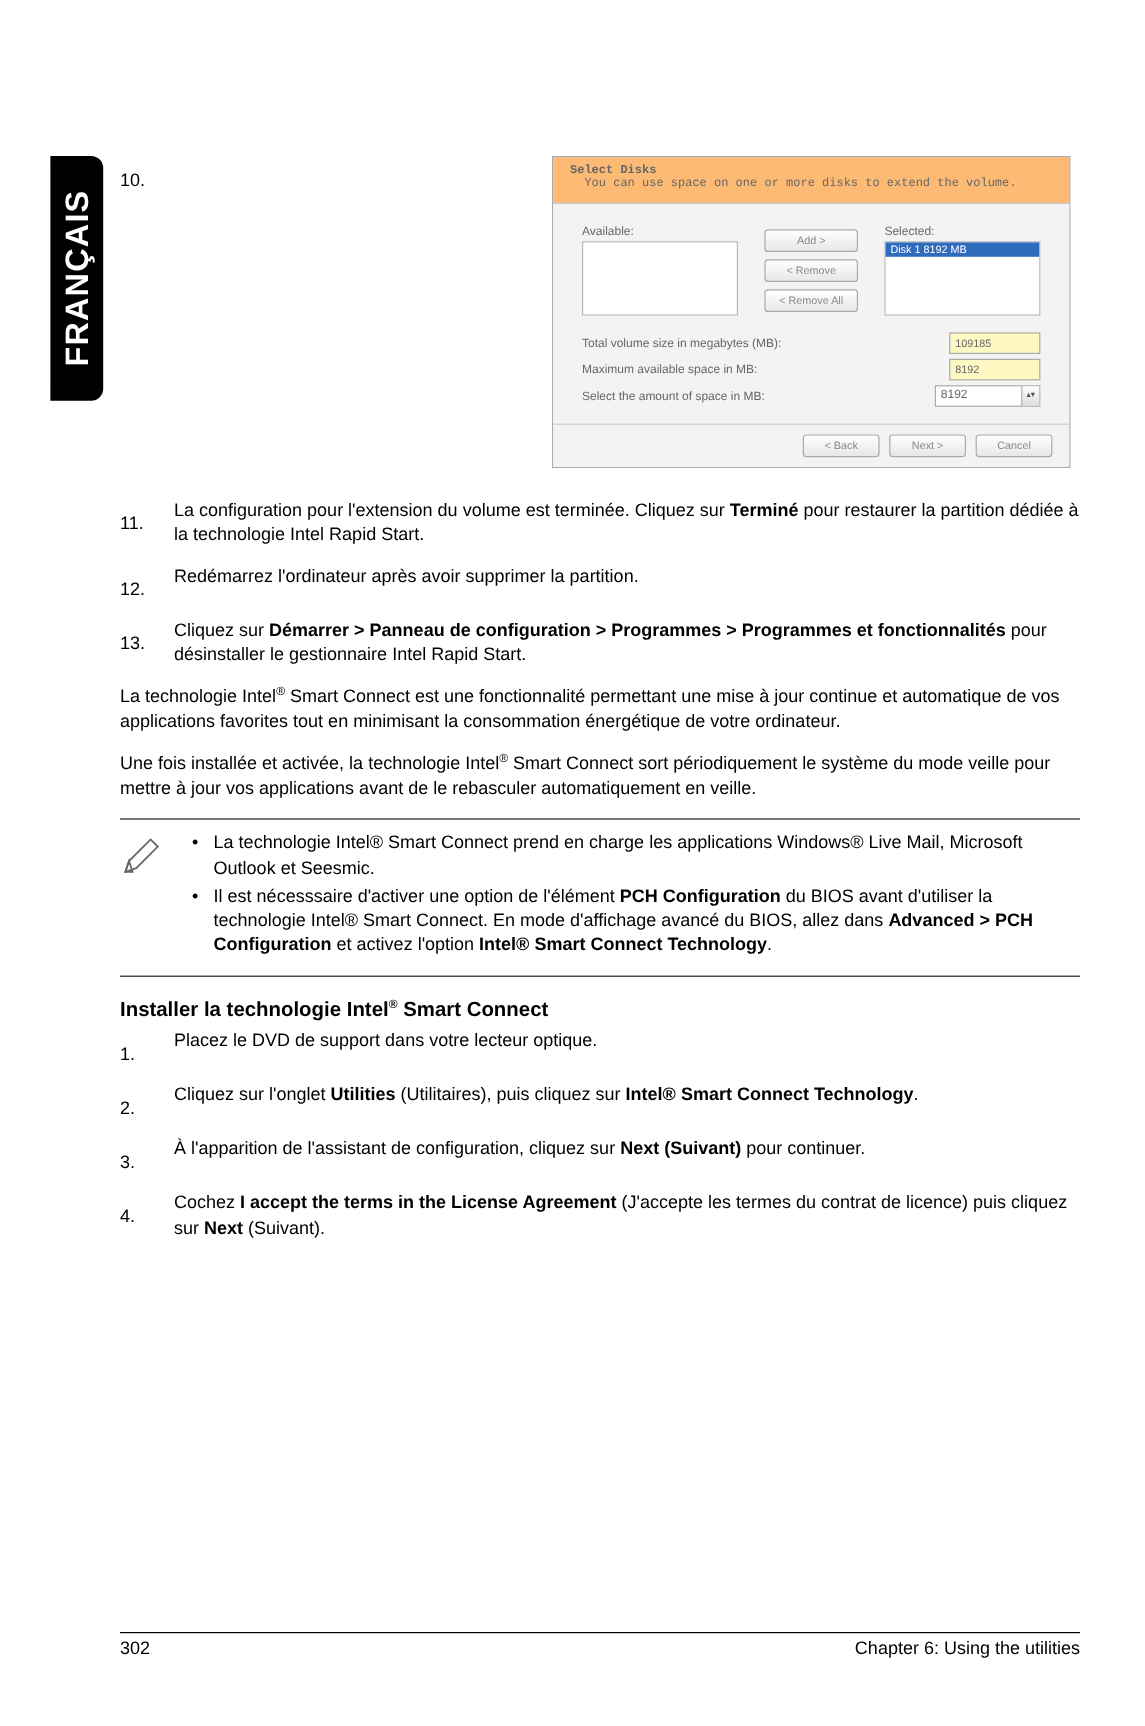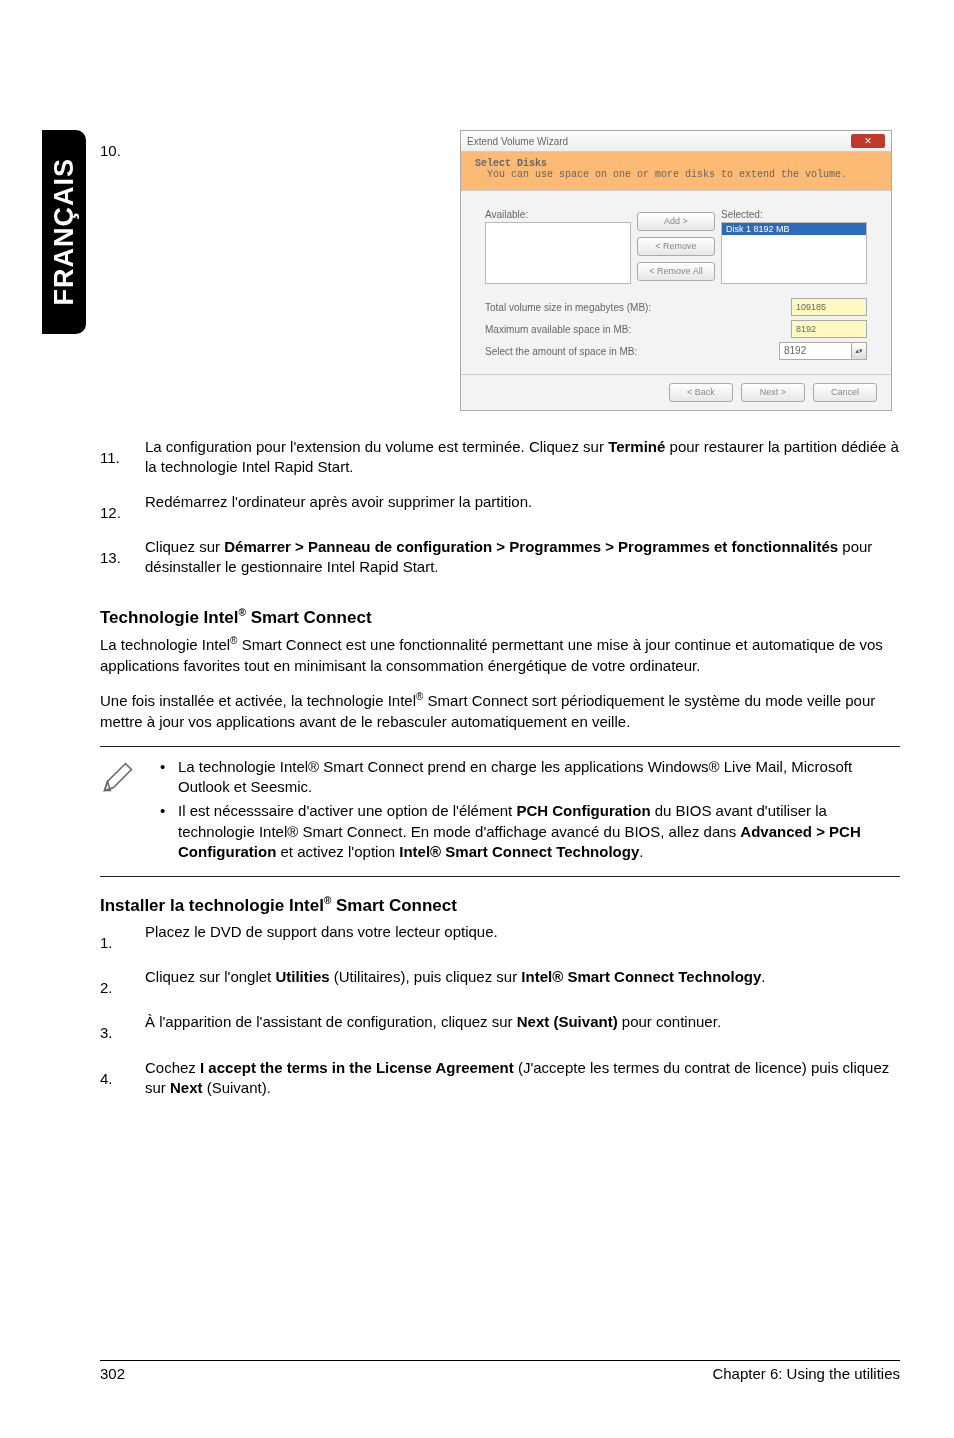--- a/index.html
+++ b/index.html
@@ -12,21 +12,21 @@
   ol.main>li{display:flex;margin-bottom:14px;line-height:1.35;}
   ol.main>li>.num{width:45px;flex:0 0 45px;margin-top:11px;}
   ol.main>li>.txt{flex:1;}
   .step10row{display:flex;align-items:flex-start;}
   .step10text{width:300px;}
   .wizard{width:430px;border:1px solid #aaa;background:#f7f7f7;font-size:10px;color:#666;margin-left:20px;}
   .wiz-title{background:linear-gradient(#fff,#eee);border-bottom:1px solid #ccc;padding:3px 6px;display:flex;justify-content:space-between;align-items:center;}
   .wiz-x{width:34px;height:14px;background:#c0392b;color:#fff;text-align:center;border-radius:2px;font-size:9px;line-height:14px;}
   .wiz-head{padding:6px 14px 10px;background:#fdba74;border-bottom:1px solid #ccc;font-family:Liberation Mono, monospace;}
   .wiz-body{padding:18px 24px 10px;background:#f3f3f3;}
-  .wiz-cols{display:flex;gap:6px;margin-bottom:14px;}
+  .wiz-cols{display:flex;gap:22px;margin-bottom:14px;}
   .wiz-col{flex:1;}
   .wiz-list{height:60px;border:1px solid #bbb;background:#fff;margin-top:2px;}
   .wiz-sel{height:60px;border:1px solid #bbb;background:#fff;margin-top:2px;}
   .wiz-selrow{background:#2f6bbd;color:#fff;padding:1px 4px;font-size:9px;}
   .wiz-mid{width:78px;display:flex;flex-direction:column;gap:6px;justify-content:center;}
   .wbtn{border:1px solid #aaa;background:linear-gradient(#fff,#e7e7e7);border-radius:3px;height:17px;font-size:9px;color:#888;text-align:center;line-height:17px;}
   .wiz-row{display:flex;justify-content:space-between;margin:4px 0;align-items:center;}
   .wiz-inp{width:70px;height:16px;border:1px solid #aaa;background:#fef9c3;font-size:9px;text-align:left;padding-left:4px;line-height:16px;}
   .wiz-spin{width:86px;height:16px;border:1px solid #aaa;background:#fff;display:flex;}
   .wiz-spin>span{flex:1;line-height:16px;padding-left:4px;}
@@ -57,24 +57,20 @@
   <div class="content">
 
     <div class="step10row">
       <ol class="main" style="flex:0 0 340px;">
         <li>
           <div class="num">10.</div>
         </li>
       </ol>
 
       <div class="wizard">
-        <div class="wiz-title">
-          <span>Extend Volume Wizard</span>
-          <div class="wiz-x">✕</div>
-        </div>
         <div class="wiz-head">
           <b>Select Disks</b><br>
           <span style="padding-left:12px;">You can use space on one or more disks to extend the volume.</span>
         </div>
         <div class="wiz-body">
           <div class="wiz-cols">
             <div class="wiz-col">
               <span>Available:</span>
               <div class="wiz-list"></div>
             </div>
@@ -122,21 +118,20 @@
       <li>
           <div class="num">12.</div>
           <div class="txt">Redémarrez l'ordinateur après avoir supprimer la partition.</div>
         </li>
       <li>
           <div class="num">13.</div>
           <div class="txt">Cliquez sur <b>Démarrer &gt; Panneau de configuration &gt; Programmes &gt; Programmes et fonctionnalités</b> pour désinstaller le gestionnaire Intel Rapid Start.</div>
         </li>
     </ol>
 
-    <h3 class="sect">Technologie Intel<sup>®</sup> Smart Connect</h3>
     <p>La technologie Intel<sup>®</sup> Smart Connect est une fonctionnalité permettant une mise à jour continue et automatique de vos applications favorites tout en minimisant la consommation énergétique de votre ordinateur.</p>
     <p>Une fois installée et activée, la technologie Intel<sup>®</sup> Smart Connect sort périodiquement le système du mode veille pour mettre à jour vos applications avant de  le rebasculer automatiquement en veille.</p>
 
     <div class="notewrap">
       <div class="penicon">
         <svg viewBox="0 0 48 48">
             <path d="M6 42 L10 30 L34 6 L42 14 L18 38 Z" fill="none" stroke="#666" stroke-width="2"></path>
             <path d="M6 42 L14 42 L10 30 Z" fill="none" stroke="#666" stroke-width="2"></path>
           </svg>
       </div>

